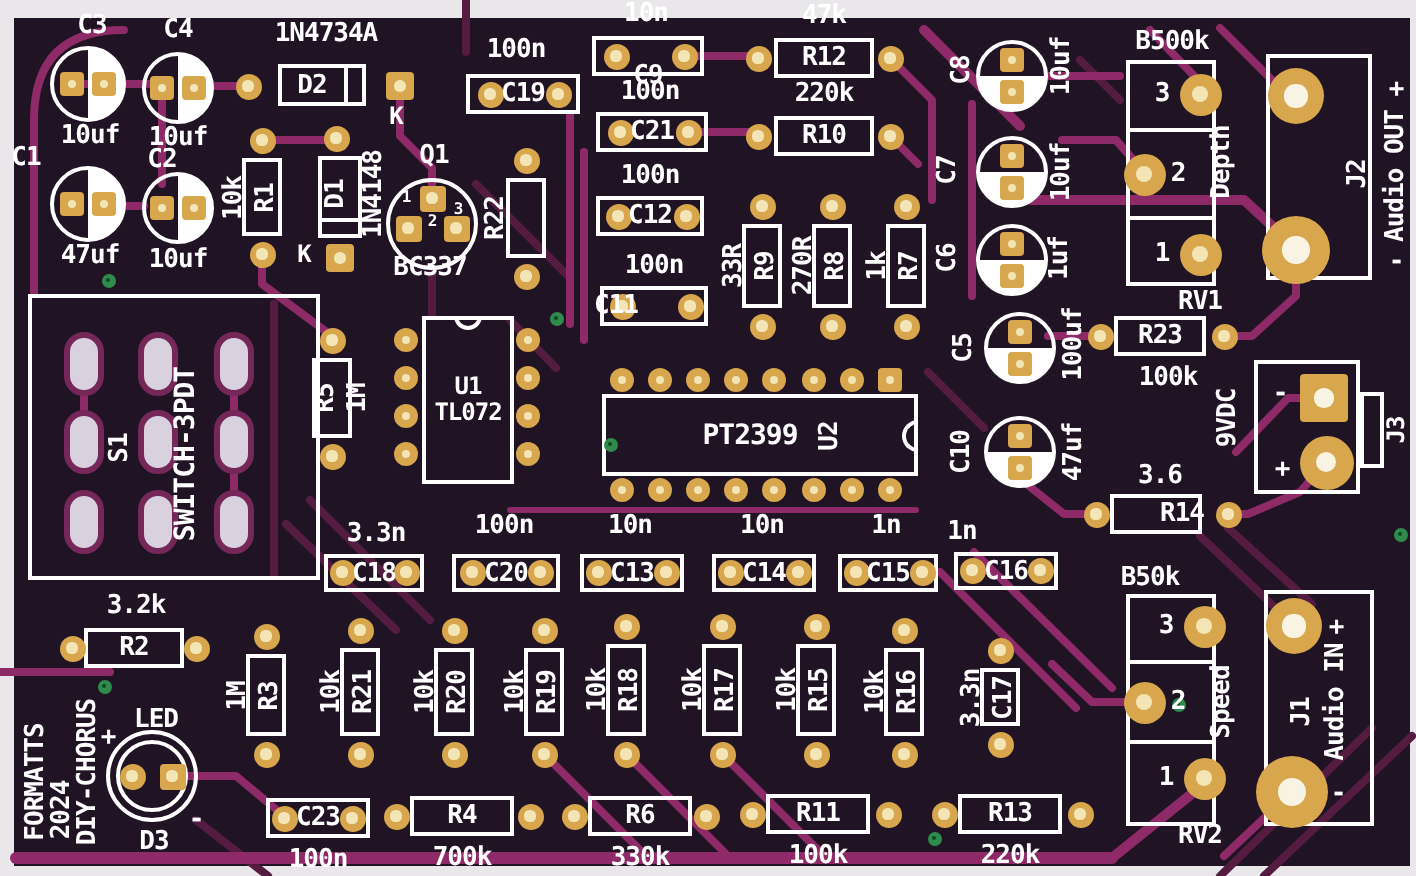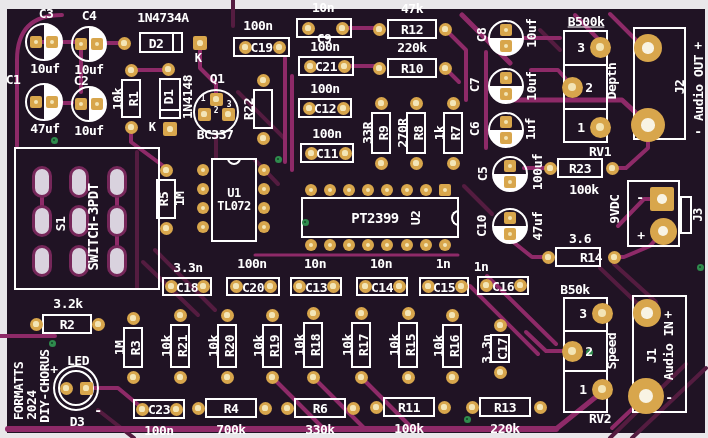--- a/index.html
+++ b/index.html
@@ -164,21 +164,21 @@
       <span class="silk" style="left: 412px; top: 68px; transform: translate(-50%, -50%);">R10</span>
       <span class="silk" style="left: 412px; top: 47px; transform: translate(-50%, -50%);">220k</span>
       <div class="pad" style="left: 372.5px; top: 61.5px; width: 13px; height: 13px;"></div>
       <div class="pad" style="left: 438.5px; top: 61.5px; width: 13px; height: 13px;"></div>
       <div class="outline" style="left: 298px; top: 98px; width: 54px; height: 20px;"></div>
       <span class="silk" style="left: 325px; top: 108px; transform: translate(-50%, -50%);">C12</span>
       <span class="silk" style="left: 325px; top: 88px; transform: translate(-50%, -50%);">100n</span>
       <div class="pad" style="left: 302.5px; top: 101.5px; width: 13px; height: 13px;"></div>
       <div class="pad" style="left: 336.5px; top: 101.5px; width: 13px; height: 13px;"></div>
       <div class="outline" style="left: 300px; top: 143px; width: 54px; height: 20px;"></div>
-      <span class="silk" style="left: 327px; top: 153px; transform: translate(-50%, -50%);">C11</span>
+      <span class="silk" style="left: 308px; top: 153px; transform: translate(-50%, -50%);">C11</span>
       <span class="silk" style="left: 327px; top: 133px; transform: translate(-50%, -50%);">100n</span>
       <div class="pad" style="left: 304.5px; top: 146.5px; width: 13px; height: 13px;"></div>
       <div class="pad" style="left: 338.5px; top: 146.5px; width: 13px; height: 13px;"></div>
       <div class="outline" style="left: 371px; top: 112px; width: 20px; height: 42px;"></div>
       <div class="pad" style="left: 374.5px; top: 96.5px; width: 13px; height: 13px;"></div>
       <div class="pad" style="left: 374.5px; top: 156.5px; width: 13px; height: 13px;"></div>
       <span class="silk" style="left: 367px; top: 133px; transform: translate(-50%, -50%) rotate(-90deg);">33R</span>
       <span class="silk" style="left: 383px; top: 133px; transform: translate(-50%, -50%) rotate(-90deg);">R9</span>
       <div class="outline" style="left: 406px; top: 112px; width: 20px; height: 42px;"></div>
       <div class="pad" style="left: 409.5px; top: 96.5px; width: 13px; height: 13px;"></div>
@@ -241,21 +241,21 @@
       <span class="silk" style="left: 93px; top: 227px; font-size: 14px; transform: translate(-50%, -50%) rotate(-90deg);">SWITCH-3PDT</span>
       <div class="outline" style="left: 563px; top: 30px; width: 45px; height: 113px;"></div>
       <div class="line" style="left: 565px; top: 64px; width: 41px; height: 2px;"></div>
       <div class="line" style="left: 565px; top: 108px; width: 41px; height: 2px;"></div>
       <div class="pad" style="left: 589.5px; top: 36.5px; width: 21px; height: 21px;"></div>
       <div class="pad" style="left: 561.5px; top: 76.5px; width: 21px; height: 21px;"></div>
       <div class="pad" style="left: 589.5px; top: 116.5px; width: 21px; height: 21px;"></div>
       <span class="silk" style="left: 581px; top: 47px; transform: translate(-50%, -50%);">3</span>
       <span class="silk" style="left: 589px; top: 87px; transform: translate(-50%, -50%);">2</span>
       <span class="silk" style="left: 581px; top: 127px; transform: translate(-50%, -50%);">1</span>
-      <span class="silk" style="left: 586px; top: 21px; transform: translate(-50%, -50%); text-decoration: underline;">B500k</span>
+      <span class="silk" style="left: 586px; top: 21px; transform: translate(-50%, -50%);">B500k</span>
       <span class="silk" style="left: 600px; top: 151px; transform: translate(-50%, -50%);">RV1</span>
       <span class="silk" style="left: 611px; top: 81px; transform: translate(-50%, -50%) rotate(-90deg);">Depth</span>
       <div class="outline" style="left: 633px; top: 27px; width: 53px; height: 113px;"></div>
       <div class="pad big" style="left: 634px; top: 34px; width: 28px; height: 28px;"></div>
       <div class="pad big" style="left: 631px; top: 108px; width: 34px; height: 34px;"></div>
       <span class="silk" style="left: 679px; top: 87px; transform: translate(-50%, -50%) rotate(-90deg);">J2</span>
       <span class="silk" style="left: 698px; top: 88px; transform: translate(-50%, -50%) rotate(-90deg);">Audio OUT</span>
       <span class="silk" style="left: 698px; top: 45px; transform: translate(-50%, -50%);">+</span>
       <span class="silk" style="left: 698px; top: 131px; transform: translate(-50%, -50%);">-</span>
       <div class="circ" style="left: 488px; top: 20px; width: 36px; height: 36px;"></div>

